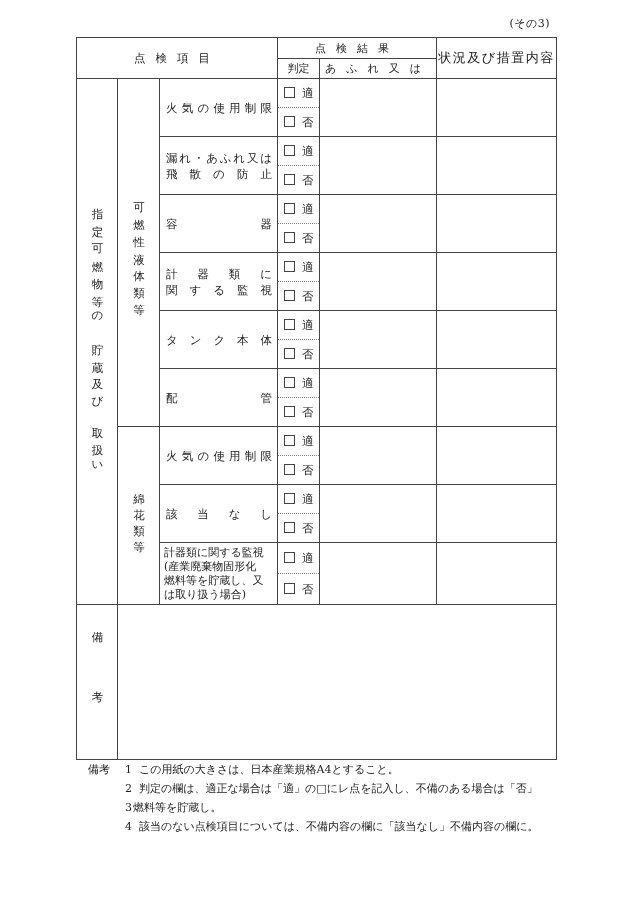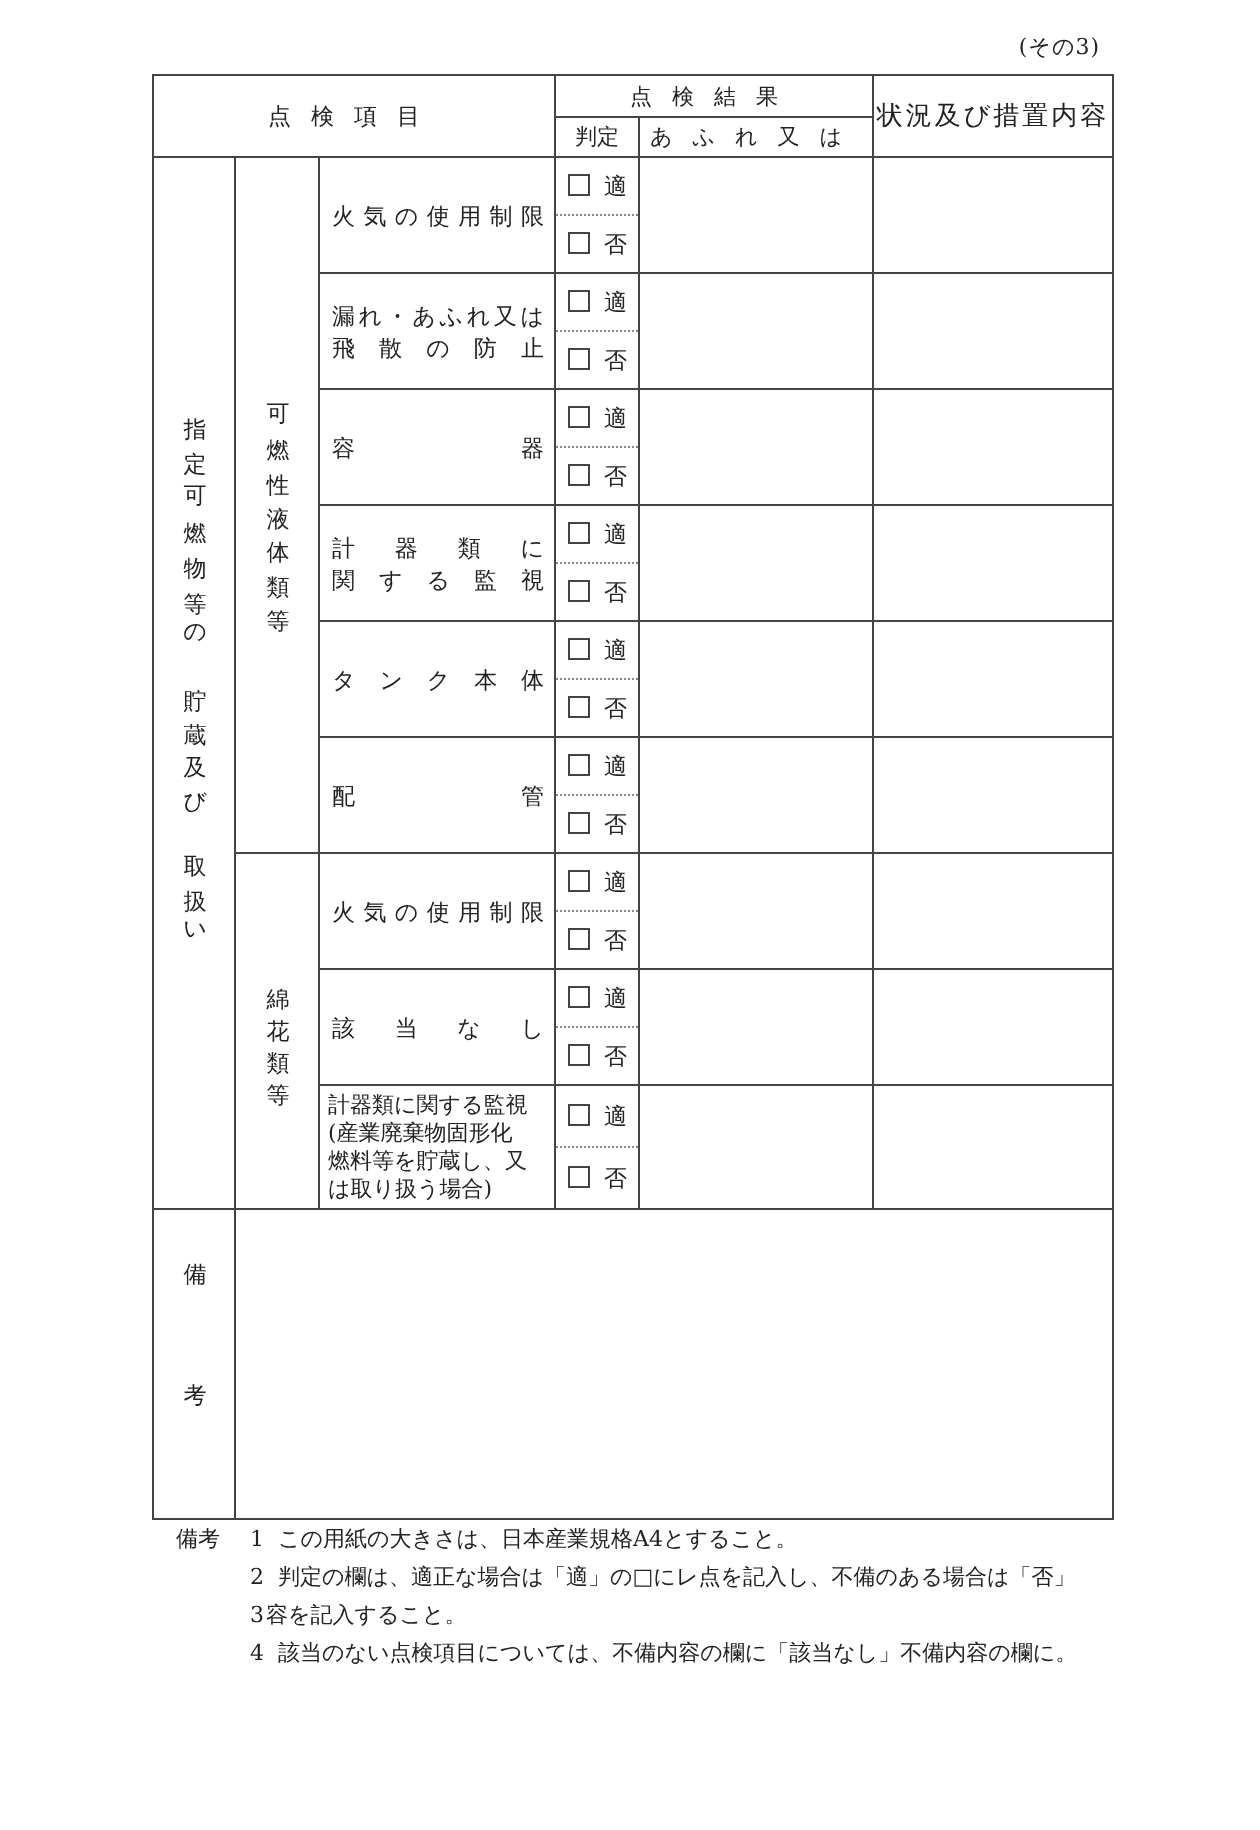--- a/index.html
+++ b/index.html
@@ -227,19 +227,19 @@
   <div class="note">
     <span class="num">1</span>
     <span class="txt">この用紙の大きさは、日本産業規格A4とすること。</span>
   </div>
   <div class="note">
     <span class="num">2</span>
     <span class="txt">判定の欄は、適正な場合は「適」の□にレ点を記入し、不備のある場合は「否」</span>
   </div>
   <div class="note">
     <span class="num">3</span>
-    <span class="cont">容を記入すること。</span>
+    <span class="cont">燃料等を貯蔵し。</span>
   </div>
   <div class="note">
     <span class="num">4</span>
     <span class="txt">該当のない点検項目については、不備内容の欄に「該当なし」不備内容の欄に。</span>
   </div>
 </div>
 
 </body></html>

